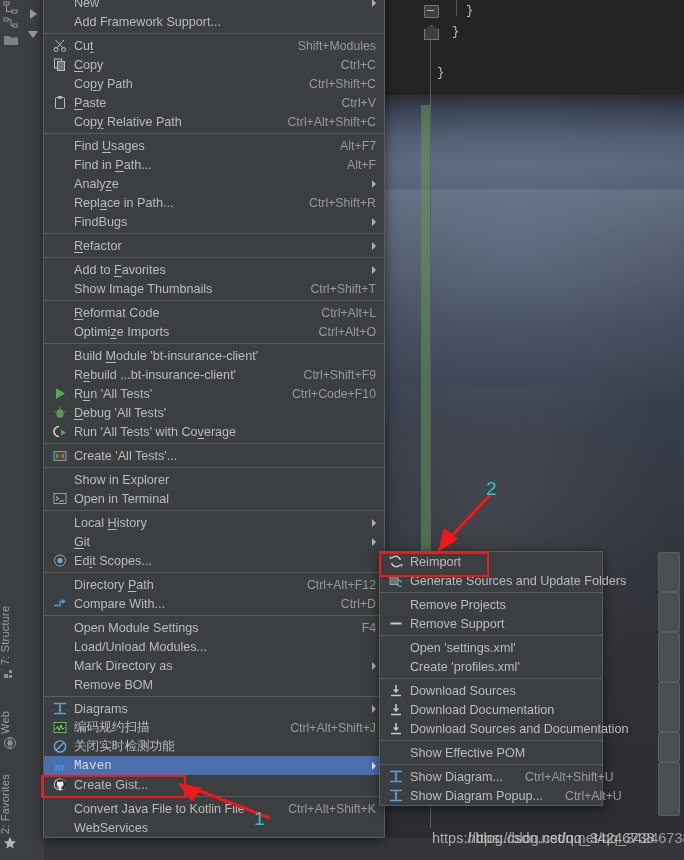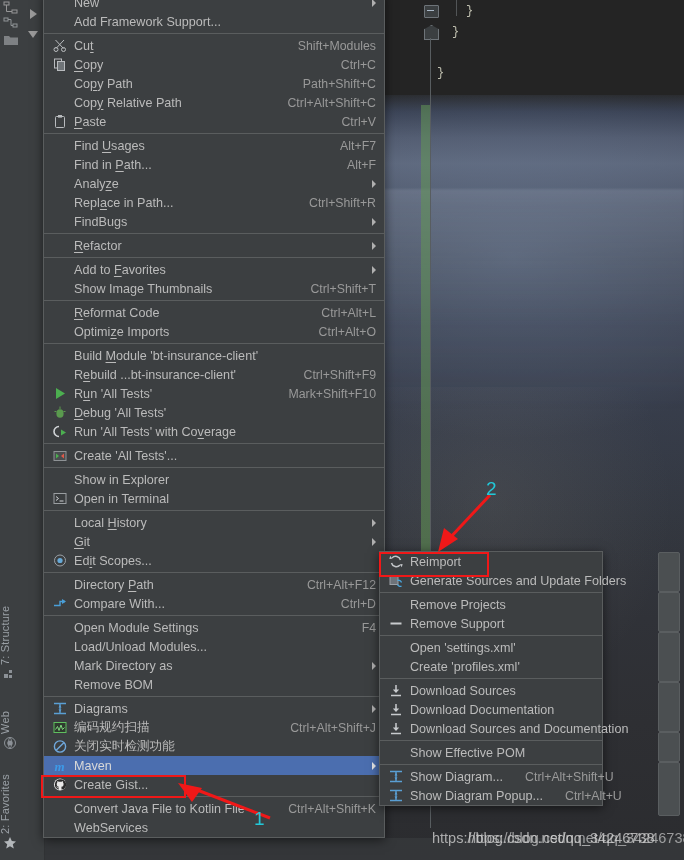--- a/index.html
+++ b/index.html
@@ -106,21 +106,21 @@
   }
   .mi .lbl{flex:0 0 auto;color:#bbbbbb;}
   .mi .accel{
     margin-left:auto;color:#999999;padding-left:22px;font-size:12.3px;
   }
   .mi .arrow{
     margin-left:auto;width:0;height:0;
     border-left:4px solid #b0b0b0;border-top:4px solid transparent;border-bottom:4px solid transparent;
   }
   .mi.sel{background:#4b6eaf;}
-  .mi.sel .lbl{color:#d8d8d8;}
+  .mi.sel .lbl{color:#d8d8d8;font-family:Liberation Mono, monospace;}
   .mi.sel .arrow{border-left-color:#e8e8e8;}
   .sep{height:1px;background:#5a5d5e;margin:2px 0;}
   .ico{
     position:absolute;left:8px;top:50%;transform:translateY(-50%);
     width:15px;height:15px;display:flex;align-items:center;justify-content:center;
     font-size:11px;line-height:1;color:#a0a3a6;
   }
   .ul{text-decoration:underline;text-underline-offset:2px;}
 
   
@@ -241,37 +241,37 @@
             <rect x="1.5" y="1.5" width="7" height="9" fill="none" stroke="#b9bcbf"></rect>
             <rect x="4.5" y="4" width="7" height="9" fill="#6f7478" stroke="#b9bcbf"></rect>
           </svg>
         </span>
         <span class="lbl"><span class="ul">C</span>opy</span>
         <span class="accel">Ctrl+C</span>
       </div>
       <div class="mi">
         <span class="ico"></span>
         <span class="lbl">Co<span class="ul">p</span>y Path</span>
-        <span class="accel">Path+Shift+C</span>
+        <span class="accel">Ctrl+Shift+C</span>
+      </div>
+      <div class="mi">
+        <span class="ico">
+          <svg width="14" height="14" viewBox="0 0 14 14">
+            <rect x="2.5" y="2" width="9" height="11" rx="1" fill="none" stroke="#b9bcbf"></rect>
+            <rect x="5" y="0.5" width="4" height="2.6" fill="#b9bcbf"></rect>
+          </svg>
+        </span>
+        <span class="lbl"><span class="ul">P</span>aste</span>
+        <span class="accel">Ctrl+V</span>
       </div>
       <div class="mi">
         <span class="ico"></span>
         <span class="lbl">Cop<span class="ul">y</span> Relative Path</span>
         <span class="accel">Ctrl+Alt+Shift+C</span>
       </div>
-      <div class="mi">
-        <span class="ico">
-          <svg width="14" height="14" viewBox="0 0 14 14">
-            <rect x="2.5" y="2" width="9" height="11" rx="1" fill="none" stroke="#b9bcbf"></rect>
-            <rect x="5" y="0.5" width="4" height="2.6" fill="#b9bcbf"></rect>
-          </svg>
-        </span>
-        <span class="lbl"><span class="ul">P</span>aste</span>
-        <span class="accel">Ctrl+V</span>
-      </div>
       <div class="sep"></div>
       <div class="mi">
         <span class="ico"></span>
         <span class="lbl">Find <span class="ul">U</span>sages</span>
         <span class="accel">Alt+F7</span>
       </div>
       <div class="mi">
         <span class="ico"></span>
         <span class="lbl">Find in <span class="ul">P</span>ath...</span>
         <span class="accel">Alt+F</span>
@@ -329,21 +329,21 @@
         <span class="lbl">R<span class="ul">e</span>build ...bt-insurance-client'</span>
         <span class="accel">Ctrl+Shift+F9</span>
       </div>
       <div class="mi">
         <span class="ico">
           <svg width="14" height="14" viewBox="0 0 14 14">
             <path d="M3 1.5 L12 7 L3 12.5 Z" fill="#4caf50"></path>
           </svg>
         </span>
         <span class="lbl">R<span class="ul">u</span>n 'All Tests'</span>
-        <span class="accel">Mark+Shift+F10</span>
+        <span class="accel">Ctrl+Code+F10</span>
       </div>
       <div class="mi">
         <span class="ico">
           <svg width="14" height="14" viewBox="0 0 14 14">
             <ellipse cx="7" cy="8" rx="3.6" ry="4.3" fill="#5a9a4e"></ellipse>
             <line x1="1.5" y1="6" x2="3.5" y2="6" stroke="#5a9a4e"></line>
             <line x1="10.5" y1="6" x2="12.5" y2="6" stroke="#5a9a4e"></line>
             <line x1="7" y1="1" x2="7" y2="3.5" stroke="#5a9a4e"></line>
           </svg>
         </span>

